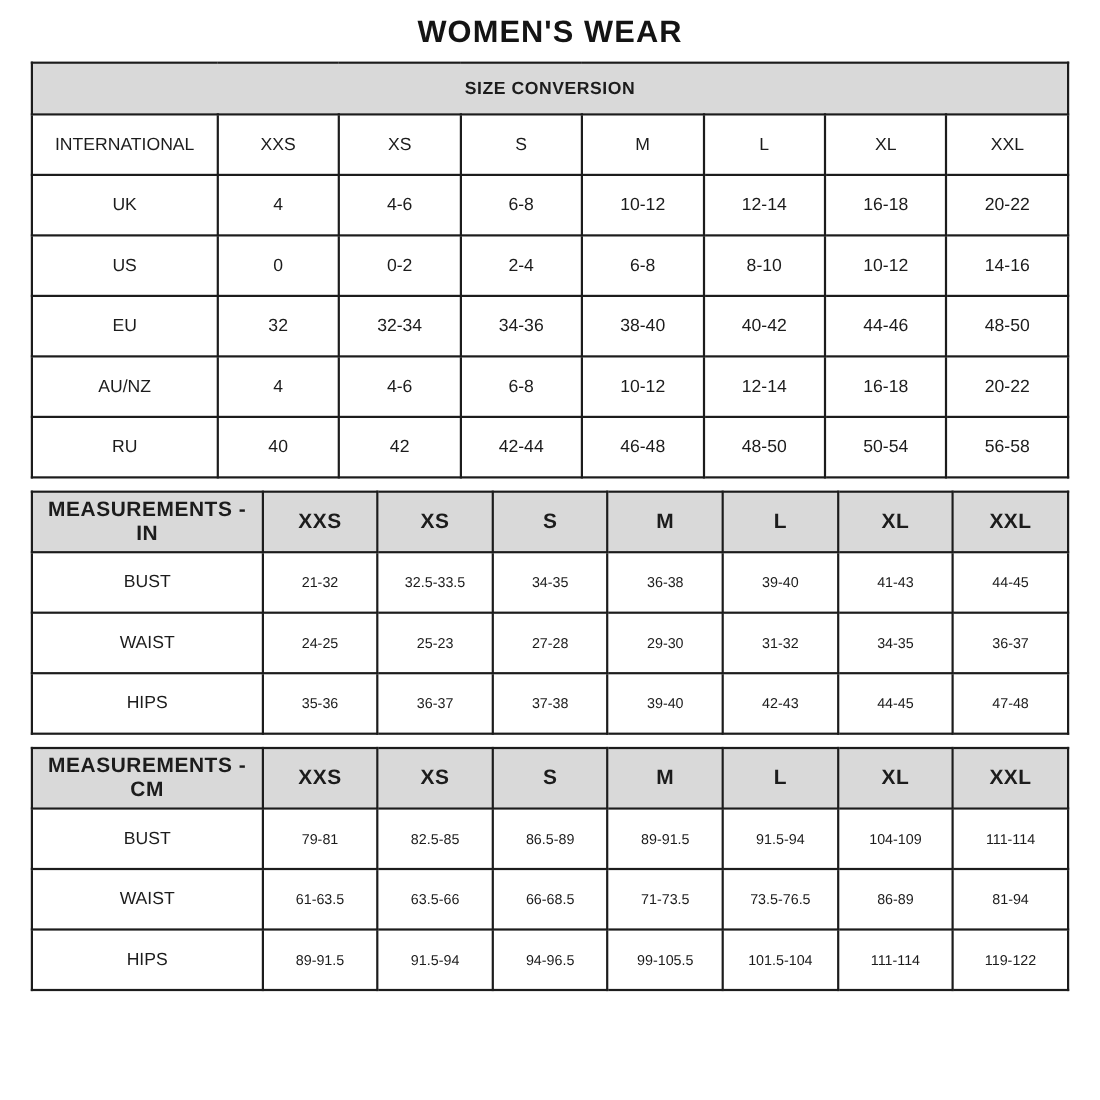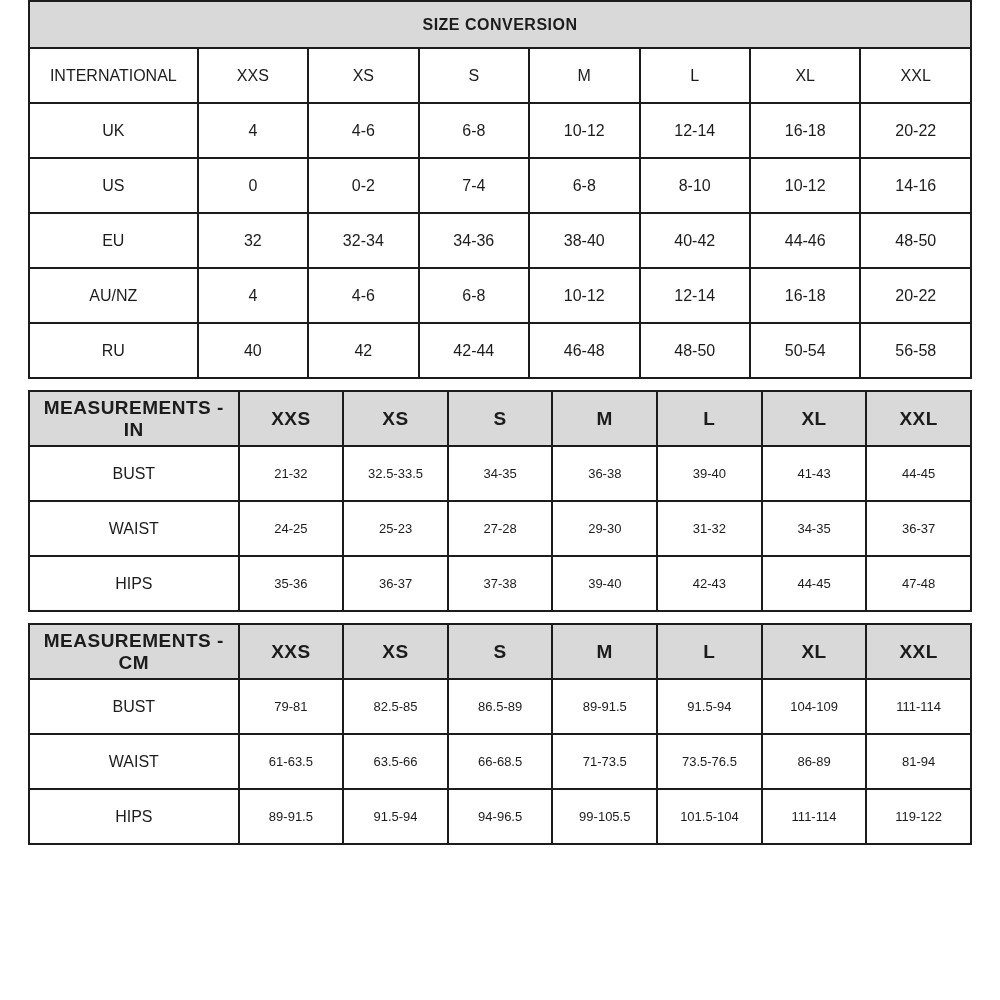--- a/index.html
+++ b/index.html
@@ -50,20 +50,21 @@
   .t-meas td { height: 55px; }
   .t-meas td.gray { font-size: 19px; }
   .t-meas td.rlabel { font-size: 16px; }
   .t-meas td.val { font-size: 13px; border-radius: 18px; }
 </style>
 </head>
 <body>
 
 <div class="page">
 
+  <div class="title">WOMEN'S WEAR</div>
 
   <table class="t-size">
     <colgroup>
         <col class="first">
         <col class="rest" span="7">
       </colgroup>
     <tbody>
       <tr>
         <td colspan="8" class="gray section">SIZE CONVERSION</td>
       </tr>
@@ -84,21 +85,21 @@
         <td>6-8</td>
         <td>10-12</td>
         <td>12-14</td>
         <td>16-18</td>
         <td>20-22</td>
       </tr>
       <tr>
         <td>US</td>
         <td>0</td>
         <td>0-2</td>
-        <td>7-4</td>
+        <td>2-4</td>
         <td>6-8</td>
         <td>8-10</td>
         <td>10-12</td>
         <td>14-16</td>
       </tr>
       <tr>
         <td>EU</td>
         <td>32</td>
         <td>32-34</td>
         <td>34-36</td>

